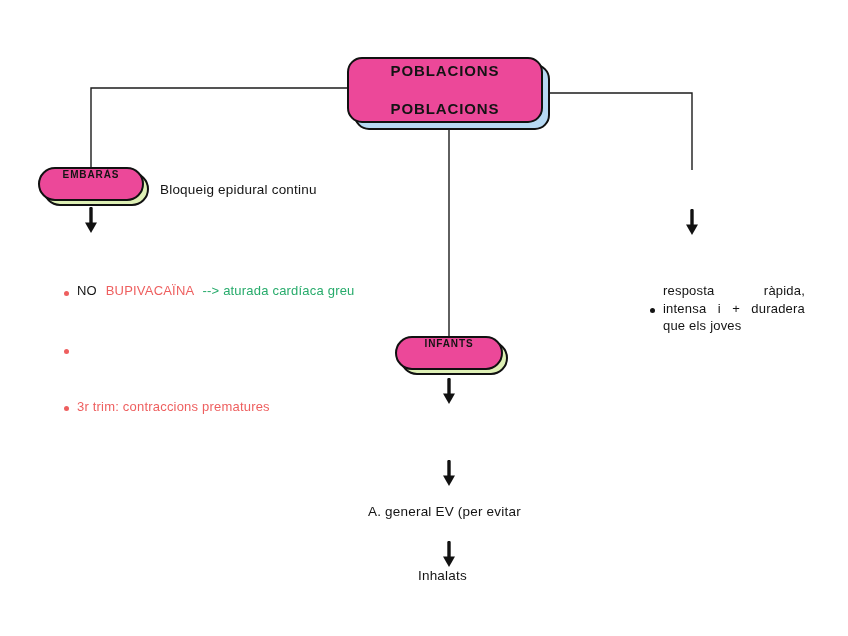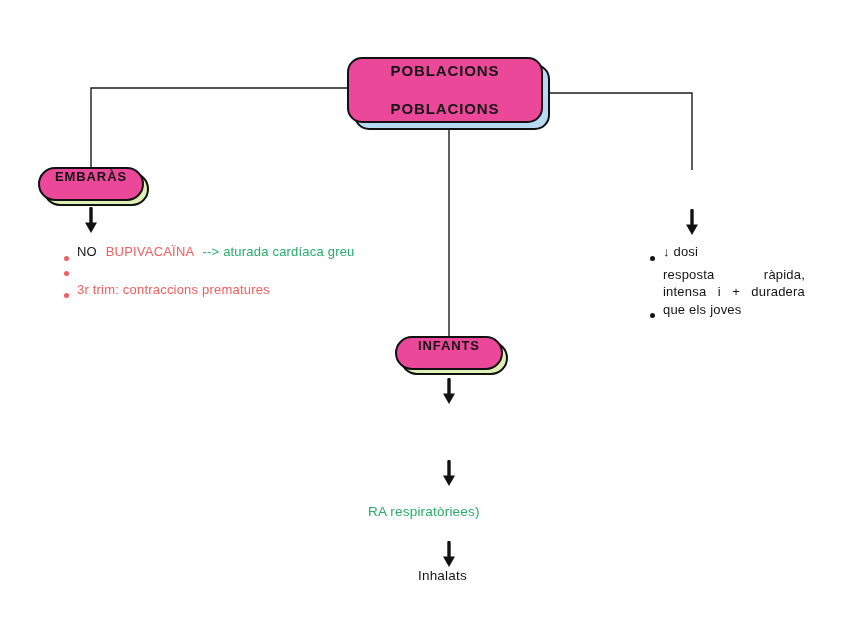--- a/index.html
+++ b/index.html
@@ -11,29 +11,29 @@
   .node { position:absolute; }
   .node .shadow { position:absolute; inset:0; transform:translate(7px,7px);
                   border:2px solid #111; border-radius:18px; }
   .node .face { position:absolute; inset:0; background:#ec4899; border:2.6px solid #111;
                 border-radius:18px; display:flex; flex-direction:column;
                 align-items:center; justify-content:space-between; font-weight:700;
                 letter-spacing:0.9px; }
   .node.root .shadow { background:var(--shadow-blue,#b7d9f3); border-radius:15px; }
   .node.root .face   { border-radius:15px; font-size:15px; line-height:1.6; }
   .node.leaf .shadow { background:var(--shadow-green,#def0b5); transform:translate(5px,5px); }
-  .node.leaf .face   { font-size:13px; }
+  .node.leaf .face   { font-size:10px; }
 
   .arrow-wrap { position:absolute; line-height:0; }
 
   .note { position:absolute; font-size:13.5px; line-height:1.35; letter-spacing:0.2px; }
 
   .list { position:absolute; display:flex; flex-direction:column; gap:5px;
           font-size:13px; letter-spacing:0.2px; }
-  .row  { display:flex; align-items:flex-end; gap:8px; line-height:1.35; }
+  .row  { display:flex; align-items:center; gap:8px; line-height:1.35;margin-top:39px; }
   .dot  { width:5px; height:5px; border-radius:50%; background:#141414; margin-top:5px; flex:0 0 auto; }
   .dot.red   { background:var(--red,#ee5f5f); }
   .dot.green { background:var(--green,#27ab6b); }
   .c-red   { color:var(--red,#ee5f5f); }
   .c-green { color:var(--green,#27ab6b); }
   .seg + .seg { margin-left:5px; }
   .gap-left { margin-left:18px; }
   .wrap-justify { width:142px; text-align:justify; }
 </style>
 </head>
@@ -63,20 +63,21 @@
   </div>
 
 
   <div class="node leaf" style="left:395px;top:336px;width:108px;height:34px;">
     <div class="shadow"></div>
     <div class="face">
       <span>INFANTS</span>
     </div>
   </div>
 
+  <div class="note" style="left:160px;top:181px;">Bloqueig epidural continu</div>
 
   <div class="arrow-wrap" style="left:82px;top:207px;">
     <svg width="18" height="27" viewBox="0 0 18 27">
       <line x1="9" y1="1.5" x2="9" y2="17" stroke="#111" stroke-width="3.4" stroke-linecap="round"></line>
       <polygon points="3,15.5 15,15.5 9,26" fill="#111"></polygon>
     </svg>
   </div>
 
   <div class="list" style="left:64px;top:243px;width:340px;">
     <div class="row">
@@ -99,45 +100,41 @@
   <div class="arrow-wrap" style="left:683px;top:209px;">
     <svg width="18" height="27" viewBox="0 0 18 27">
       <line x1="9" y1="1.5" x2="9" y2="17" stroke="#111" stroke-width="3.4" stroke-linecap="round"></line>
       <polygon points="3,15.5 15,15.5 9,26" fill="#111"></polygon>
     </svg>
   </div>
 
   <div class="list" style="left:650px;top:243px;width:160px;">
     <div class="row">
       <span class="dot"></span>
-      <span>↓ dosi</span>
-    </div>
-    <div class="row">
-      <span class="dot"></span>
       <span class="wrap-justify">resposta ràpida, intensa i + duradera que els joves</span>
     </div>
   </div>
 
   <div class="arrow-wrap" style="left:440px;top:378px;">
     <svg width="18" height="27" viewBox="0 0 18 27">
       <line x1="9" y1="1.5" x2="9" y2="17" stroke="#111" stroke-width="3.4" stroke-linecap="round"></line>
       <polygon points="3,15.5 15,15.5 9,26" fill="#111"></polygon>
     </svg>
   </div>
 
 
   <div class="arrow-wrap" style="left:440px;top:460px;">
     <svg width="18" height="27" viewBox="0 0 18 27">
       <line x1="9" y1="1.5" x2="9" y2="17" stroke="#111" stroke-width="3.4" stroke-linecap="round"></line>
       <polygon points="3,15.5 15,15.5 9,26" fill="#111"></polygon>
     </svg>
   </div>
 
   <div class="note" style="left:368px;top:503px;">
-    <div class="c-green">RA respiratòriees)</div>
+    <div>A. general EV (per evitar</div>
   </div>
 
   <div class="arrow-wrap" style="left:440px;top:541px;">
     <svg width="18" height="27" viewBox="0 0 18 27">
       <line x1="9" y1="1.5" x2="9" y2="17" stroke="#111" stroke-width="3.4" stroke-linecap="round"></line>
       <polygon points="3,15.5 15,15.5 9,26" fill="#111"></polygon>
     </svg>
   </div>
 
   <div class="note" style="left:418px;top:567px;">Inhalats</div>

